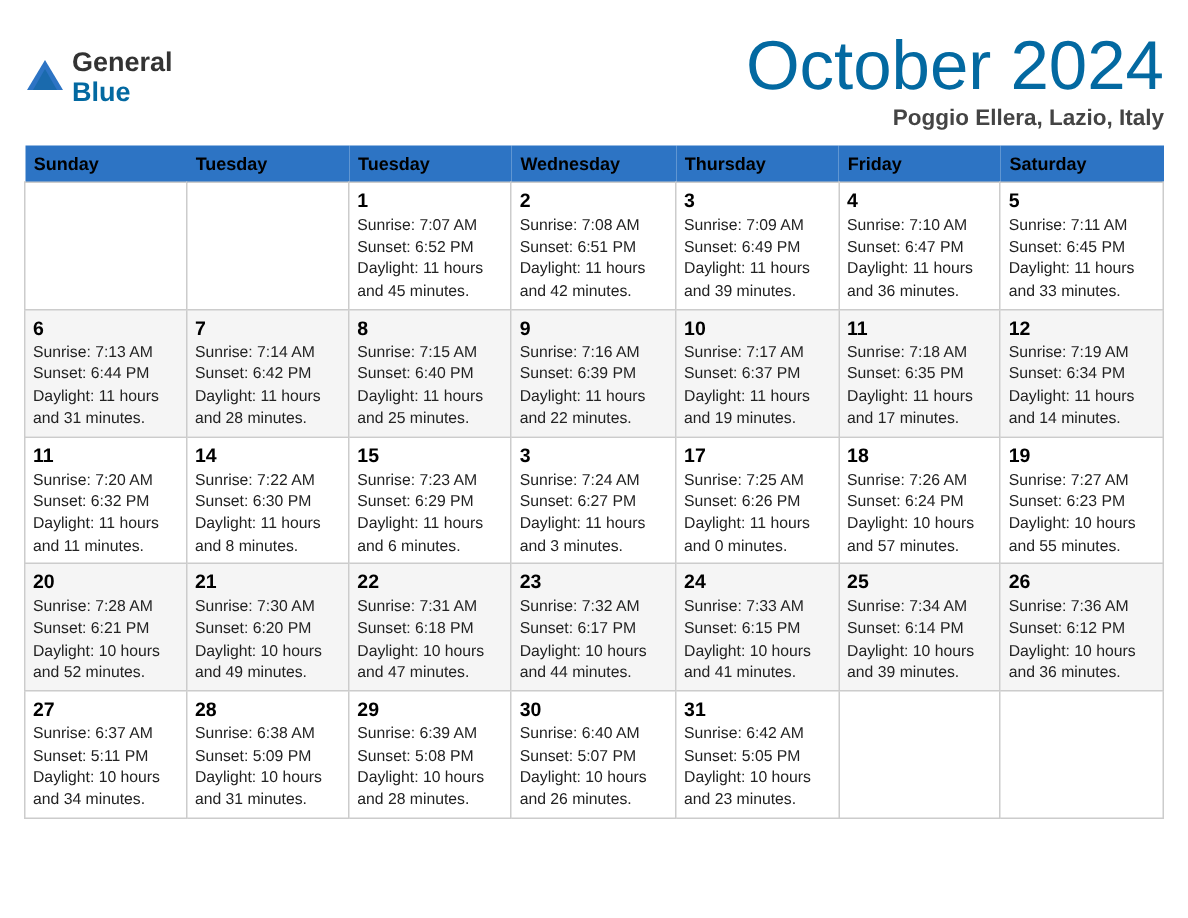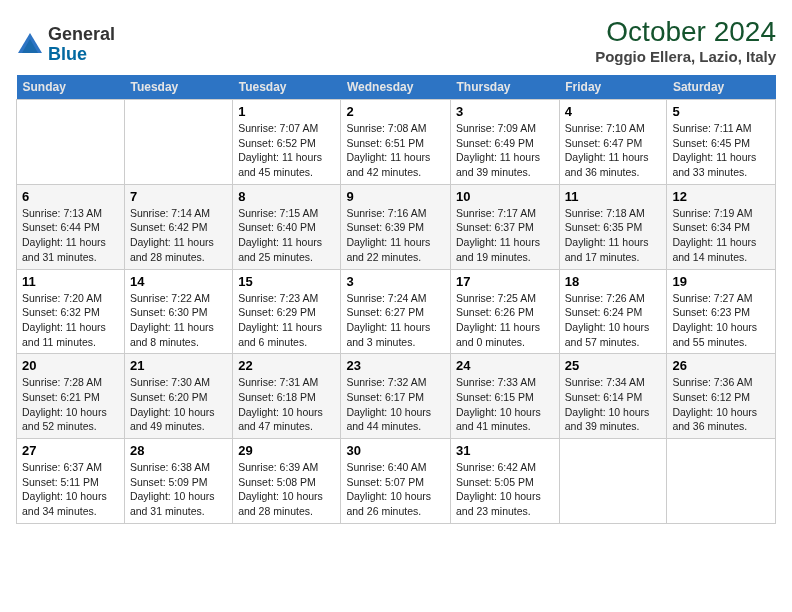--- a/index.html
+++ b/index.html
@@ -6,58 +6,58 @@
     body {
       font-family: Arial, sans-serif;
       background: #fff;
       width: 792px;
       min-height: 612px;
       padding: 16px;
     }
     .header {
       display: flex;
       justify-content: space-between;
-      align-items: flex-end;
+      align-items: center;
       margin-bottom: 10px;
     }
     .logo {
       display: flex;
       align-items: center;
       gap: 4px;
     }
     .logo-text {
       font-size: 18px;
       font-weight: bold;
       line-height: 1.1;
     }
     .logo-general { color: #333; }
     .logo-blue { color: #0369a1; }
     .logo-icon {
       width: 28px;
       height: 28px;
     }
     .title-block { text-align: right; }
     .month-title {
-      font-size: 28px;
+      font-size: 46px;
       font-weight: normal;
-      color: #14532d;
+      color: #0369a1;
     }
     .location {
       font-size: 15px;
       color: #444;
       font-weight: bold;
     }
     table {
       width: 100%;
       border-collapse: collapse;
       font-size: 11px;
     }
     th {
       background-color: #2d74c4;
-      color: #e5e5e5;
+      color: #000000;
       text-align: left;
       padding: 5px 6px;
       font-size: 12px;
       font-weight: bold;
     }
     td {
       border: 1px solid #ccc;
       padding: 4px 5px;
       vertical-align: top;
       width: 112px;

